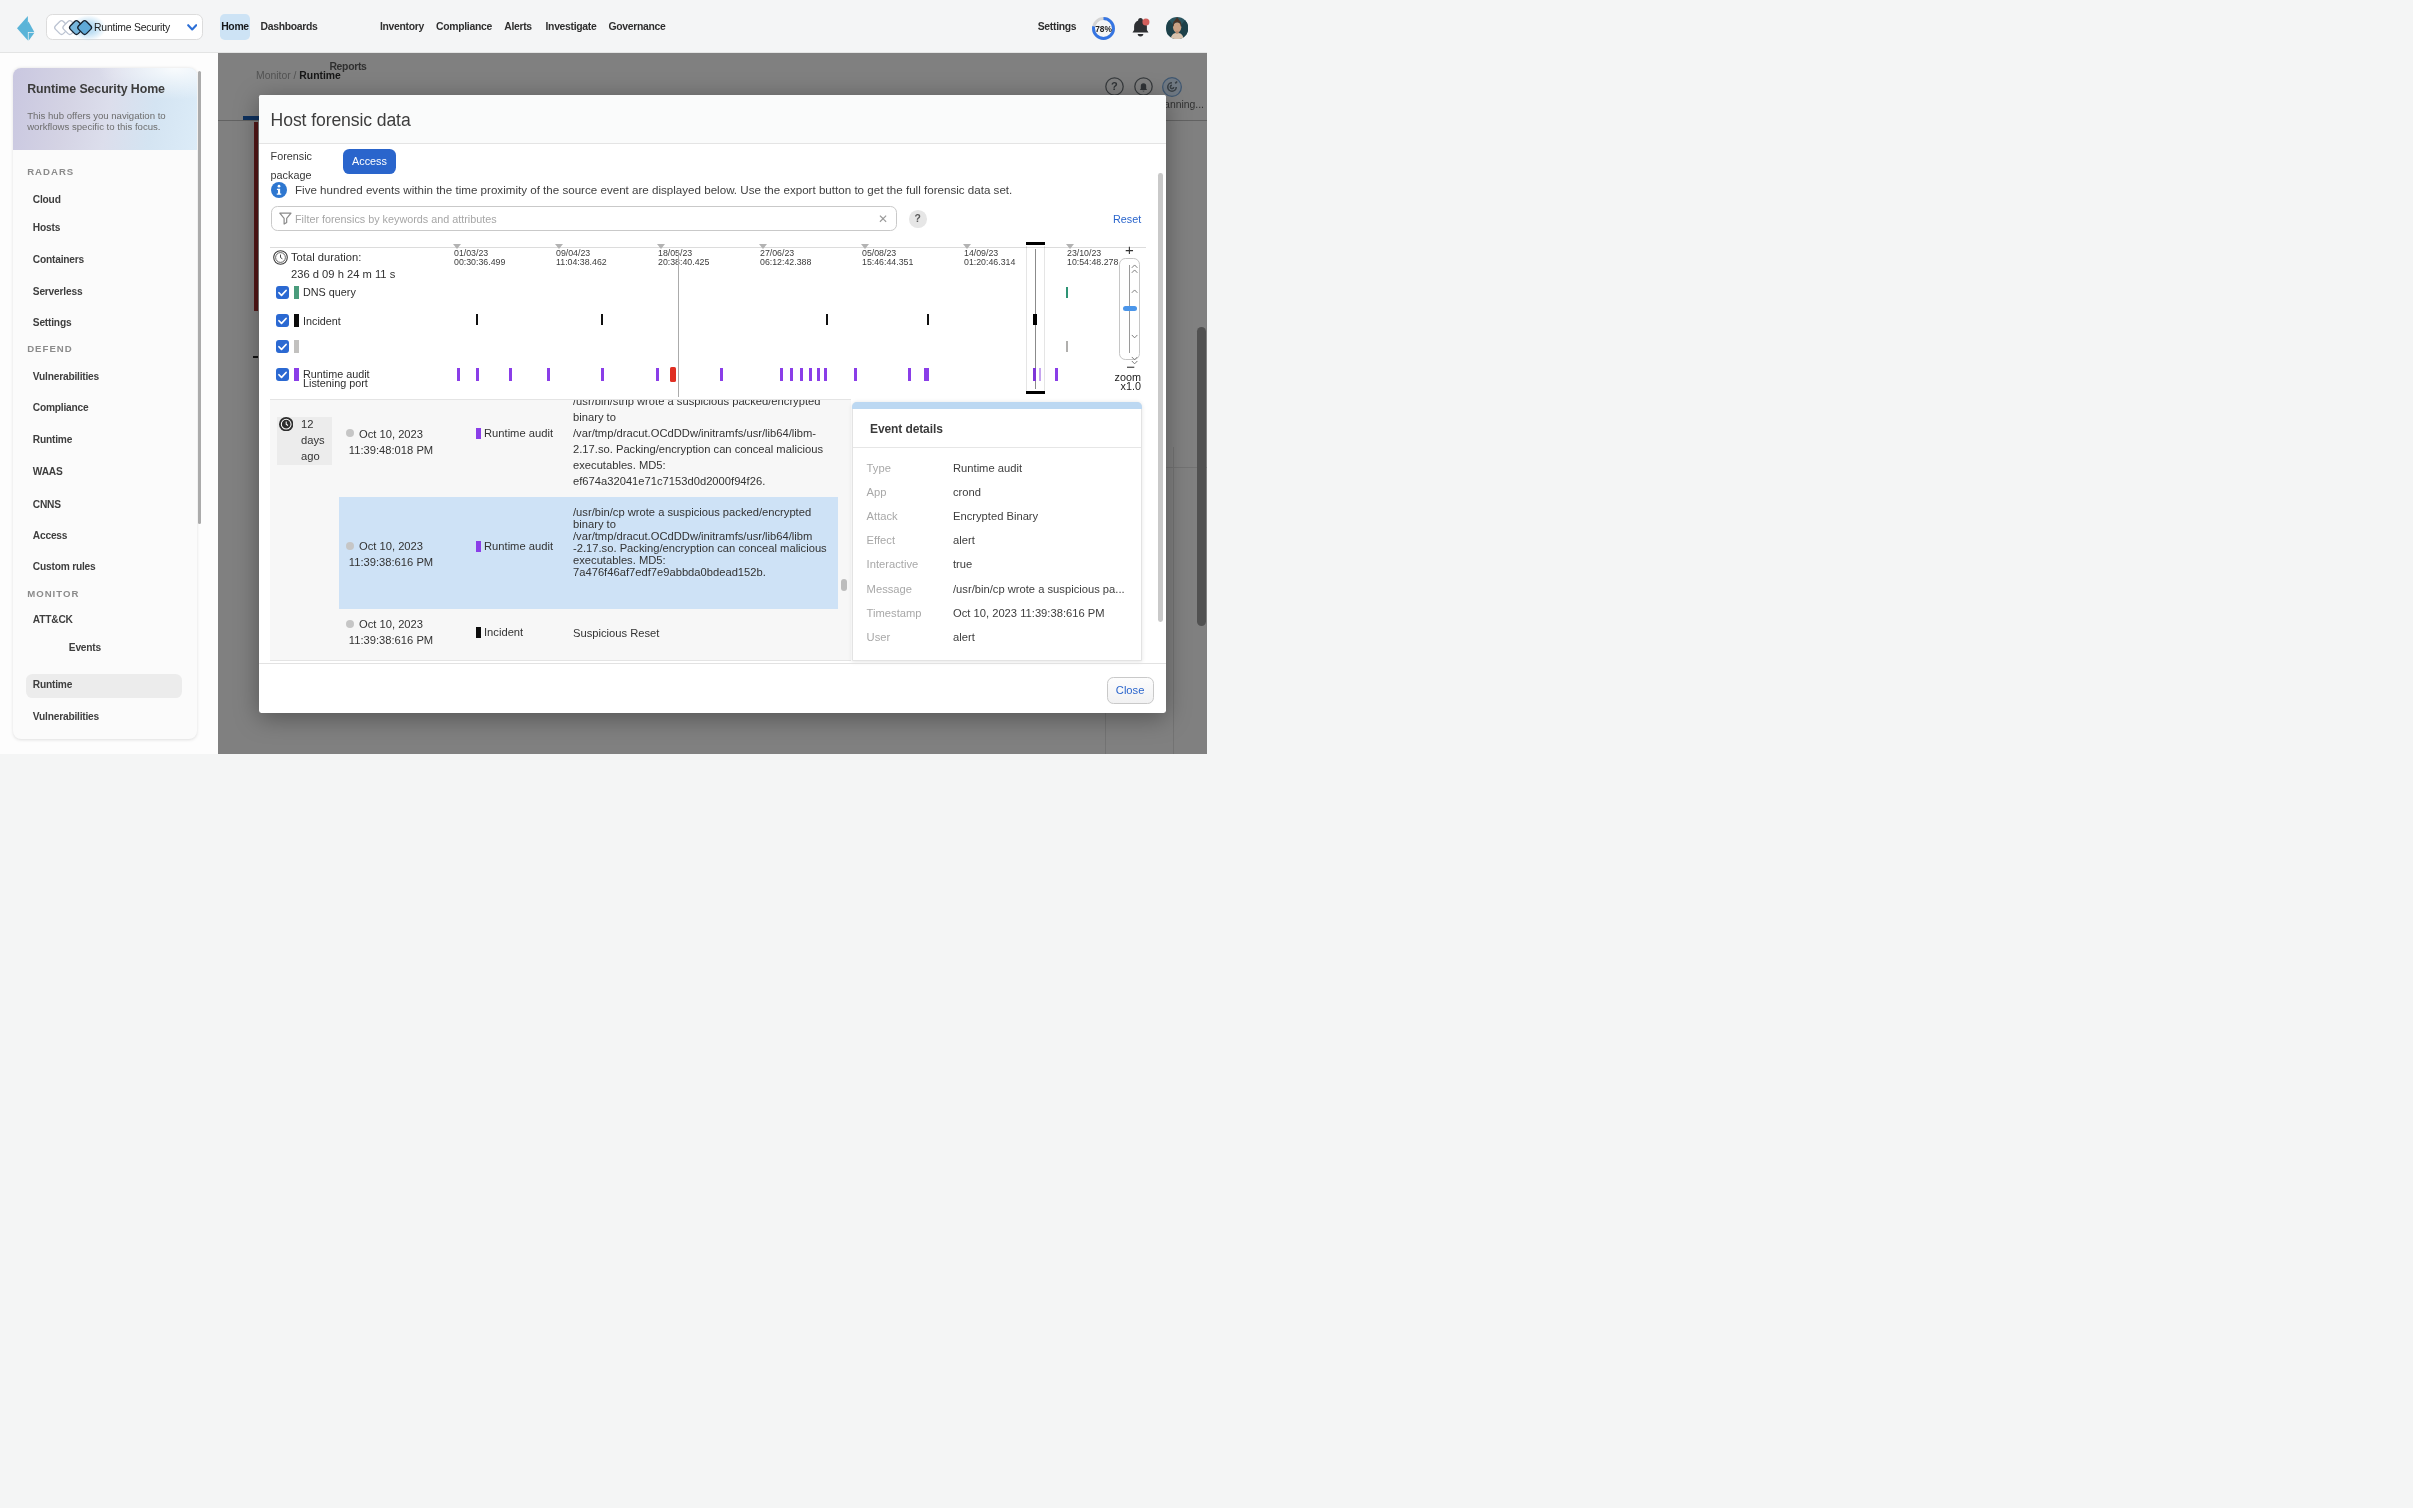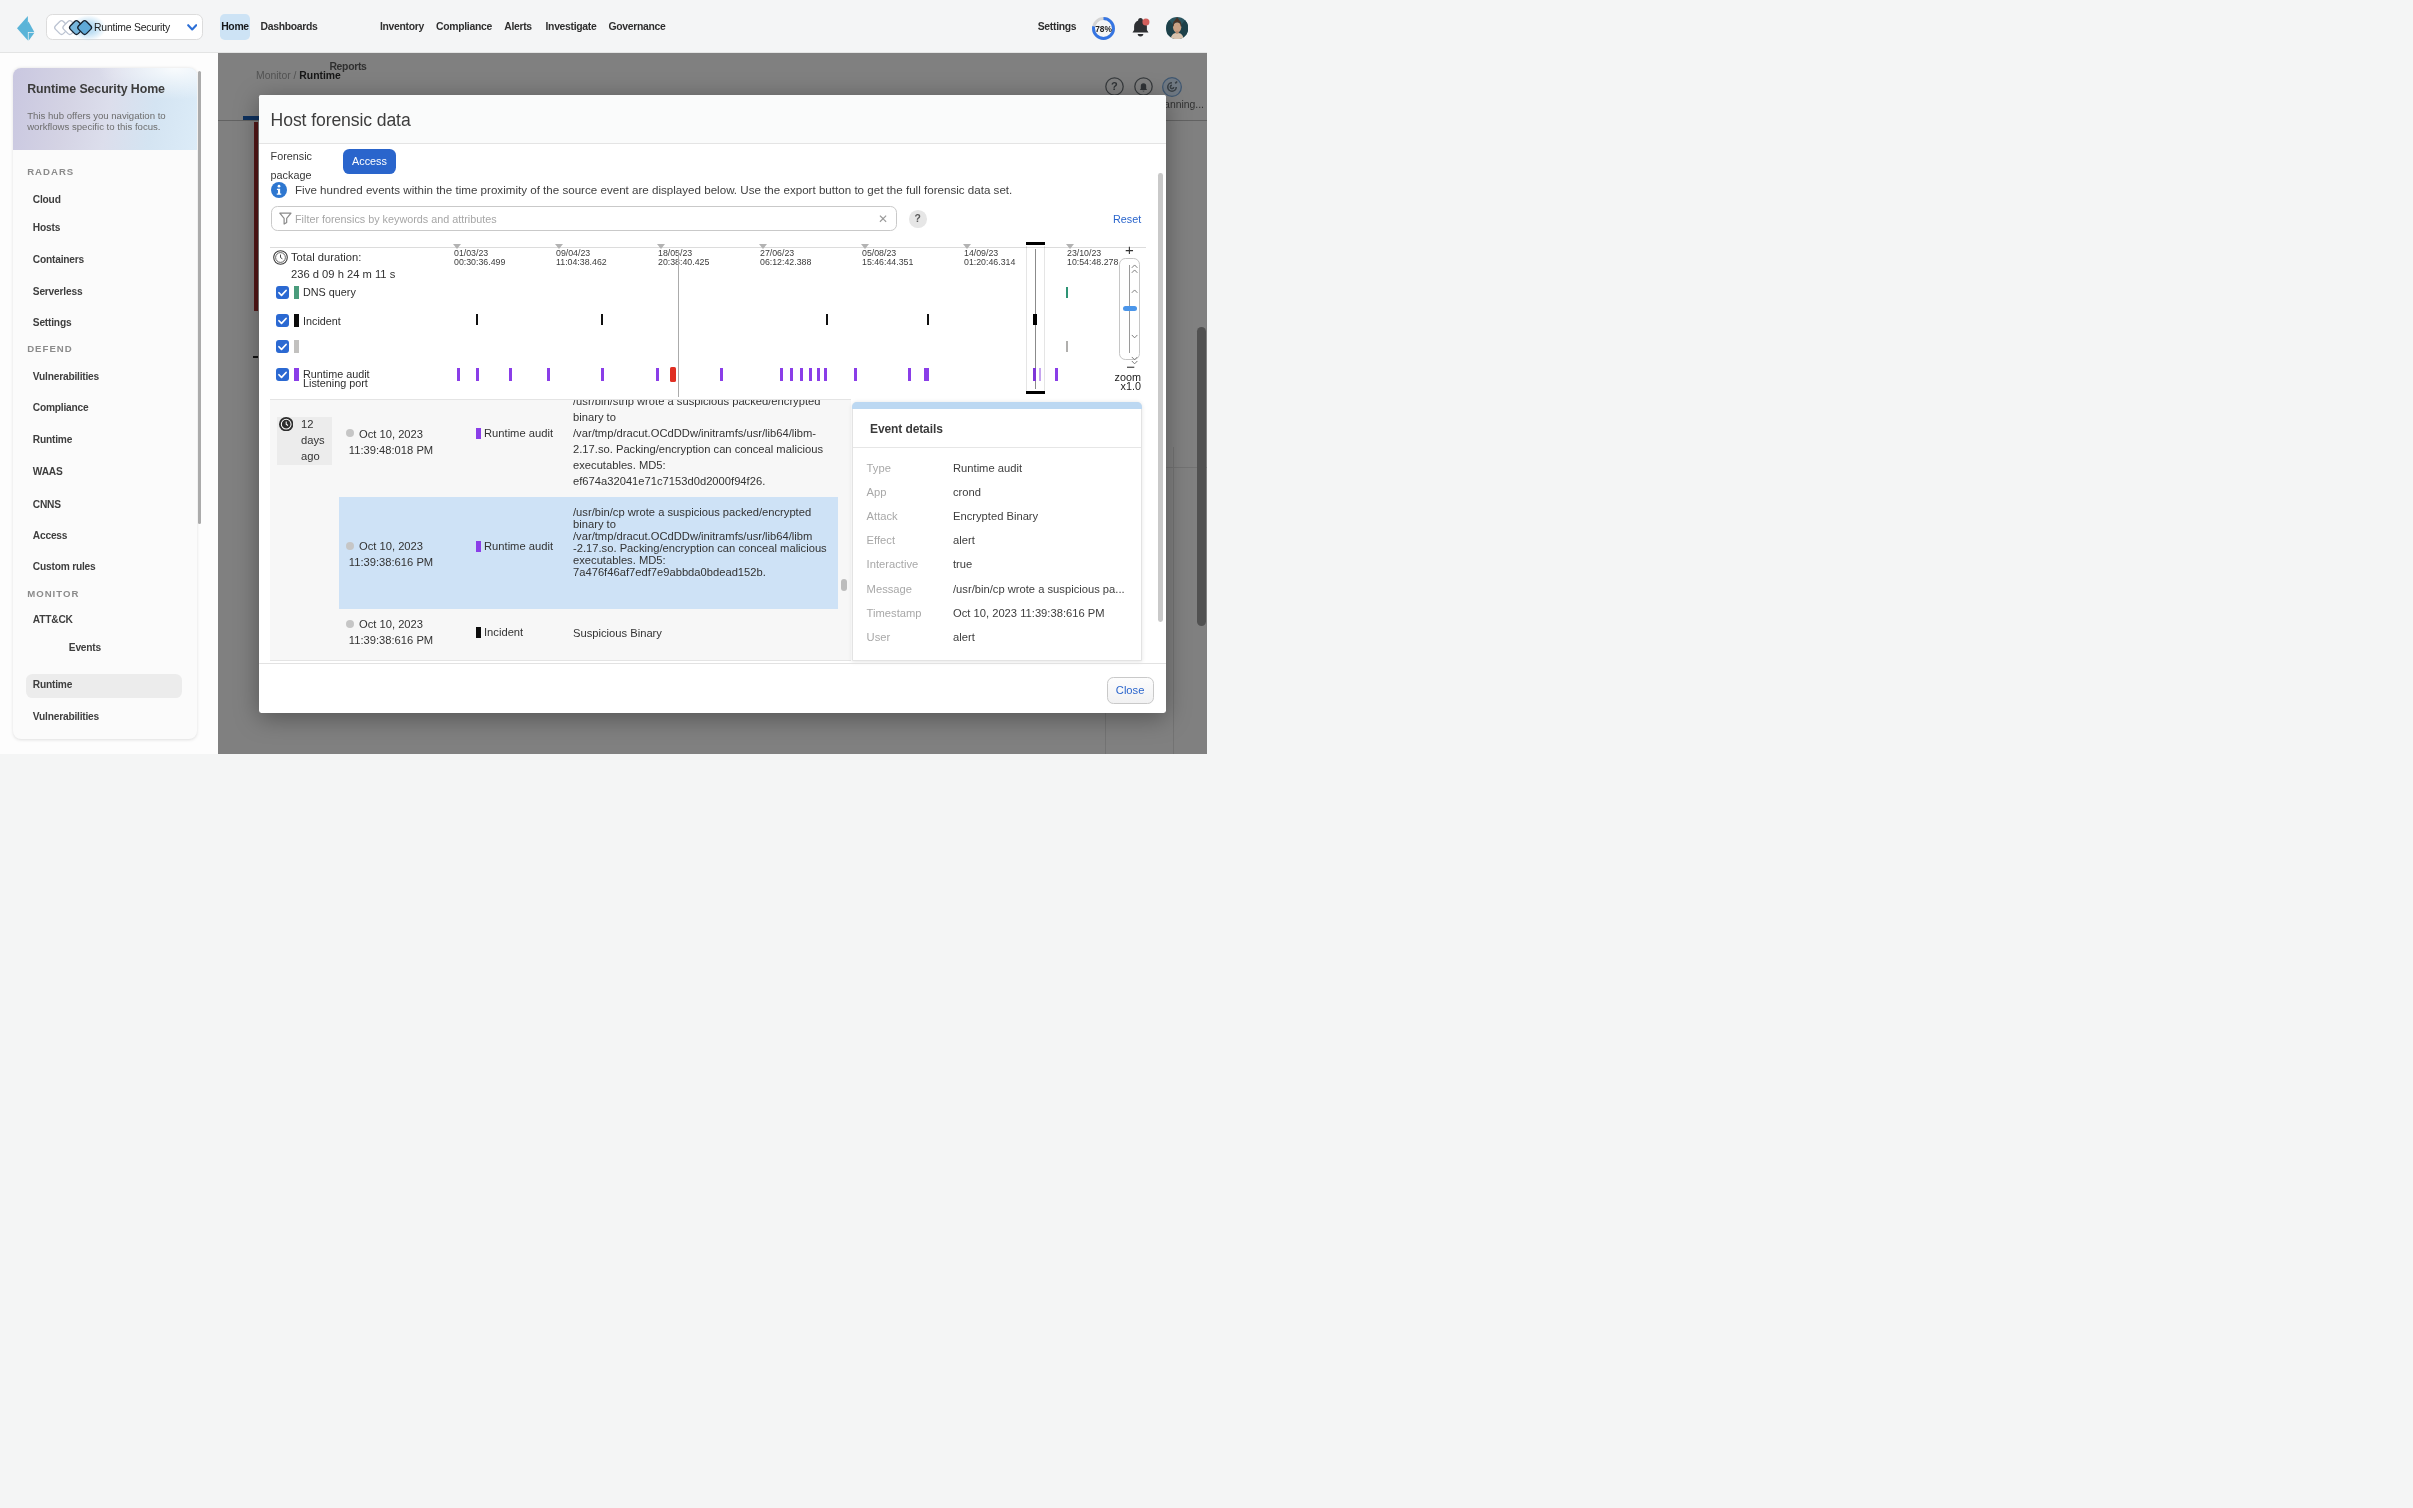--- a/index.html
+++ b/index.html
@@ -313,21 +313,21 @@
         <div class="abs" style="left:303px; top:-6.7px; width:263px; line-height:16px; color:#333; font-size:11.2px;">/usr/bin/strip wrote a suspicious packed/encrypted<br>binary to<br>/var/tmp/dracut.OCdDDw/initramfs/usr/lib64/libm-<br>2.17.so. Packing/encryption can conceal malicious<br>executables. MD5:<br>ef674a32041e71c7153d0d2000f94f26.</div>
         <div class="abs" style="left:76px; top:142px; width:8.3px; height:8.3px; border-radius:50%; background:#c6c6c6;"></div>
         <div class="abs" style="left:65px; top:138px; width:112px; text-align:center; font-size:11.2px; line-height:16px; color:#333; white-space:nowrap;">Oct 10, 2023<br>11:39:38:616 PM</div>
         <div class="abs" style="left:206px; top:141px; width:4.5px; height:10.8px; background:#8a3ee8;"></div>
         <div class="abs" style="left:214px; top:139px; line-height:14.4px; color:#333; font-size:11.2px;">Runtime audit</div>
         <div class="abs" style="left:303px; top:106px; width:263px; line-height:12px; color:#333; font-size:11.2px;">/usr/bin/cp wrote a suspicious packed/encrypted<br>binary to<br>/var/tmp/dracut.OCdDDw/initramfs/usr/lib64/libm<br>-2.17.so. Packing/encryption can conceal malicious<br>executables. MD5:<br>7a476f46af7edf7e9abbda0bdead152b.</div>
         <div class="abs" style="left:76px; top:220px; width:8.3px; height:8.3px; border-radius:50%; background:#c6c6c6;"></div>
         <div class="abs" style="left:65px; top:216px; width:112px; text-align:center; font-size:11.2px; line-height:16px; color:#333; white-space:nowrap;">Oct 10, 2023<br>11:39:38:616 PM</div>
         <div class="abs" style="left:206px; top:227px; width:4.5px; height:10.8px; background:#0c0c0c;"></div>
         <div class="abs" style="left:214px; top:225px; line-height:14.4px; color:#333; font-size:11.2px;">Incident</div>
-        <div class="abs" style="left:303px; top:225px; width:263px; line-height:16px; color:#333; font-size:11.2px;">Suspicious Binary</div>
+        <div class="abs" style="left:303px; top:225px; width:263px; line-height:16px; color:#333; font-size:11.2px;">Suspicious Reset</div>
       </div>
       <div class="abs" style="left:582px; top:484px; width:6px; height:12px; background:#bdbdbd; border-radius:3.2px;"></div>
     </div>
 
   <div id="details">
       <div class="abs" style="left:593px; top:307px; width:290px; height:259px; background:#fff; border:0.8px solid #e3e3e3; border-radius:4.8px 4.8px 0 0; box-shadow:0 0.8px 4px rgba(0,0,0,0.10);">
         <div class="abs" style="left:-0.8px; top:-0.8px; width:290px; height:6.4px; background:#bcd8f2; border-radius:4.8px 4.8px 0 0;"></div>
         <div class="abs" style="left:17px; top:19.3px; font-size:12px; font-weight:700; color:#3b3b3b; letter-spacing:-0.1px;">Event details</div>
         <div class="abs" style="left:0; top:44px; width:100%; height:0.8px; background:#e6e6e6;"></div>
         <div class="abs" style="left:13.6px; top:59px; color:#a8a8a8; font-size:11.2px;">Type</div>

